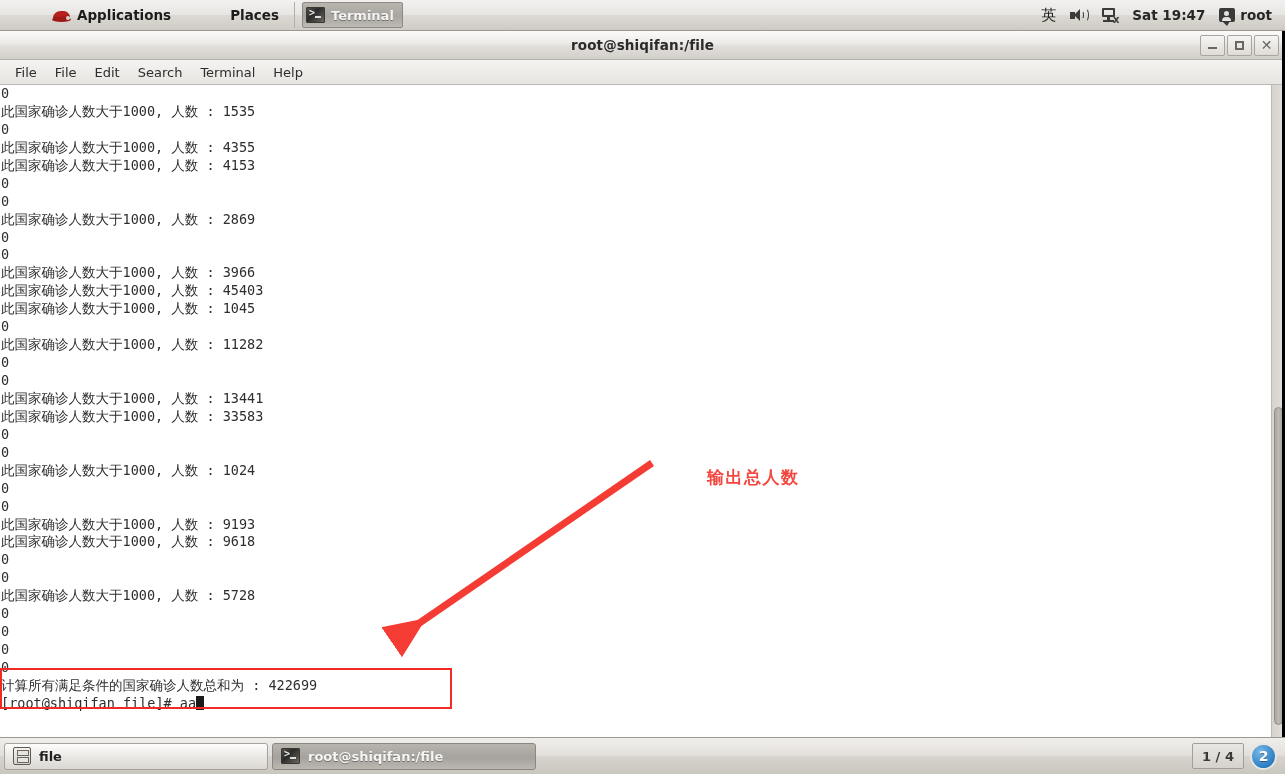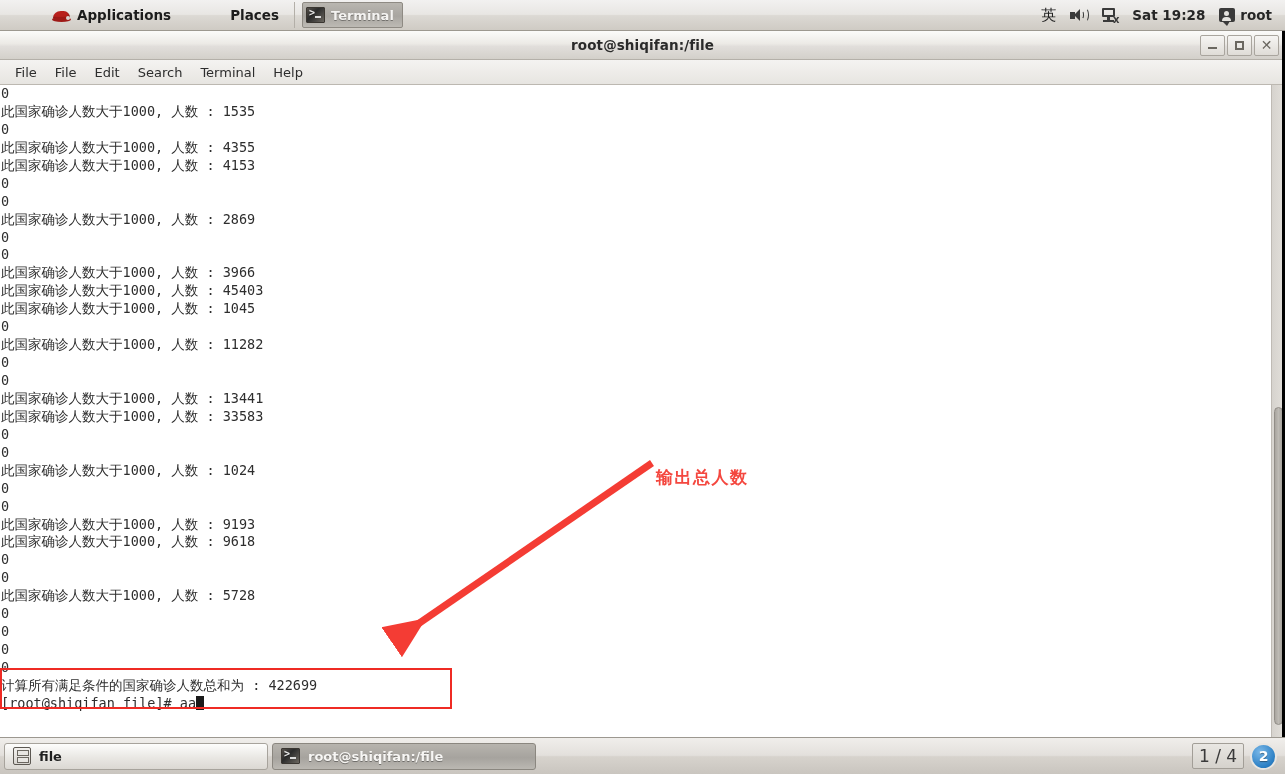--- a/index.html
+++ b/index.html
@@ -252,21 +252,21 @@
   
   #red-box {
     position: absolute;
     left: 0px; top: 583px;
     width: 452px; height: 41px;
     border: 2px solid #ef2b24;
     pointer-events: none;
   }
   #annot-text {
     position: absolute;
-    left: 656px; top: 381px;
+    left: 707px; top: 381px;
     color: #f4473f;
     font-family: "DejaVu Sans", sans-serif;
     font-size: 17px;
     font-weight: bold;
     letter-spacing: 1.5px;
     white-space: nowrap;
   }
   #annot-arrow {
     position: absolute; left: 380px; top: 370px;
     width: 290px; height: 210px;
@@ -346,21 +346,21 @@
   #bottom-right {
     margin-left: auto; display:flex; align-items:center; gap: 6px;
     padding-right: 4px;
   }
   #workspace-switcher {
     display:flex; align-items:center; justify-content:center;
     width: 52px; height: 26px;
     background: linear-gradient(to bottom, #e9e7e3, #d5d2cc);
     border: 1px solid #a29e97;
     border-radius: 2px;
-    font-size: 17px; font-weight: normal; color:#3a3a3a;
+    font-size: 13px; font-weight: bold; color:#3a3a3a;
     cursor: default;
   }
   #trash-badge {
     width: 27px; height: 27px; border-radius: 50%;
     background: radial-gradient(circle at 35% 30%, #7ab8e8, #2b7fc4 70%, #1e63a0);
     border: 2px solid #e8e6e2;
     display:flex; align-items:center; justify-content:center;
     color:#ffffff; font-size: 14px; font-weight: bold;
     text-shadow: 0 1px 1px rgba(0,0,0,0.4);
     cursor: default;
@@ -411,21 +411,21 @@
       </div>
       <div class="tray-item">
         <span class="net-ico">
           <span class="mon"></span>
             <span class="stand"></span>
             <span class="base"></span>
             <span class="x">x</span>
         </span>
       </div>
       <div class="tray-item">
-        <span id="clock-label">Sat 19:28</span>
+        <span id="clock-label">Sat 19:47</span>
       </div>
       <div class="tray-item">
         <span class="user-ico">
           <span class="head"></span>
             <span class="sh"></span>
         </span>
         <span id="user-label">root</span>
       </div>
     </div>
   </div>

